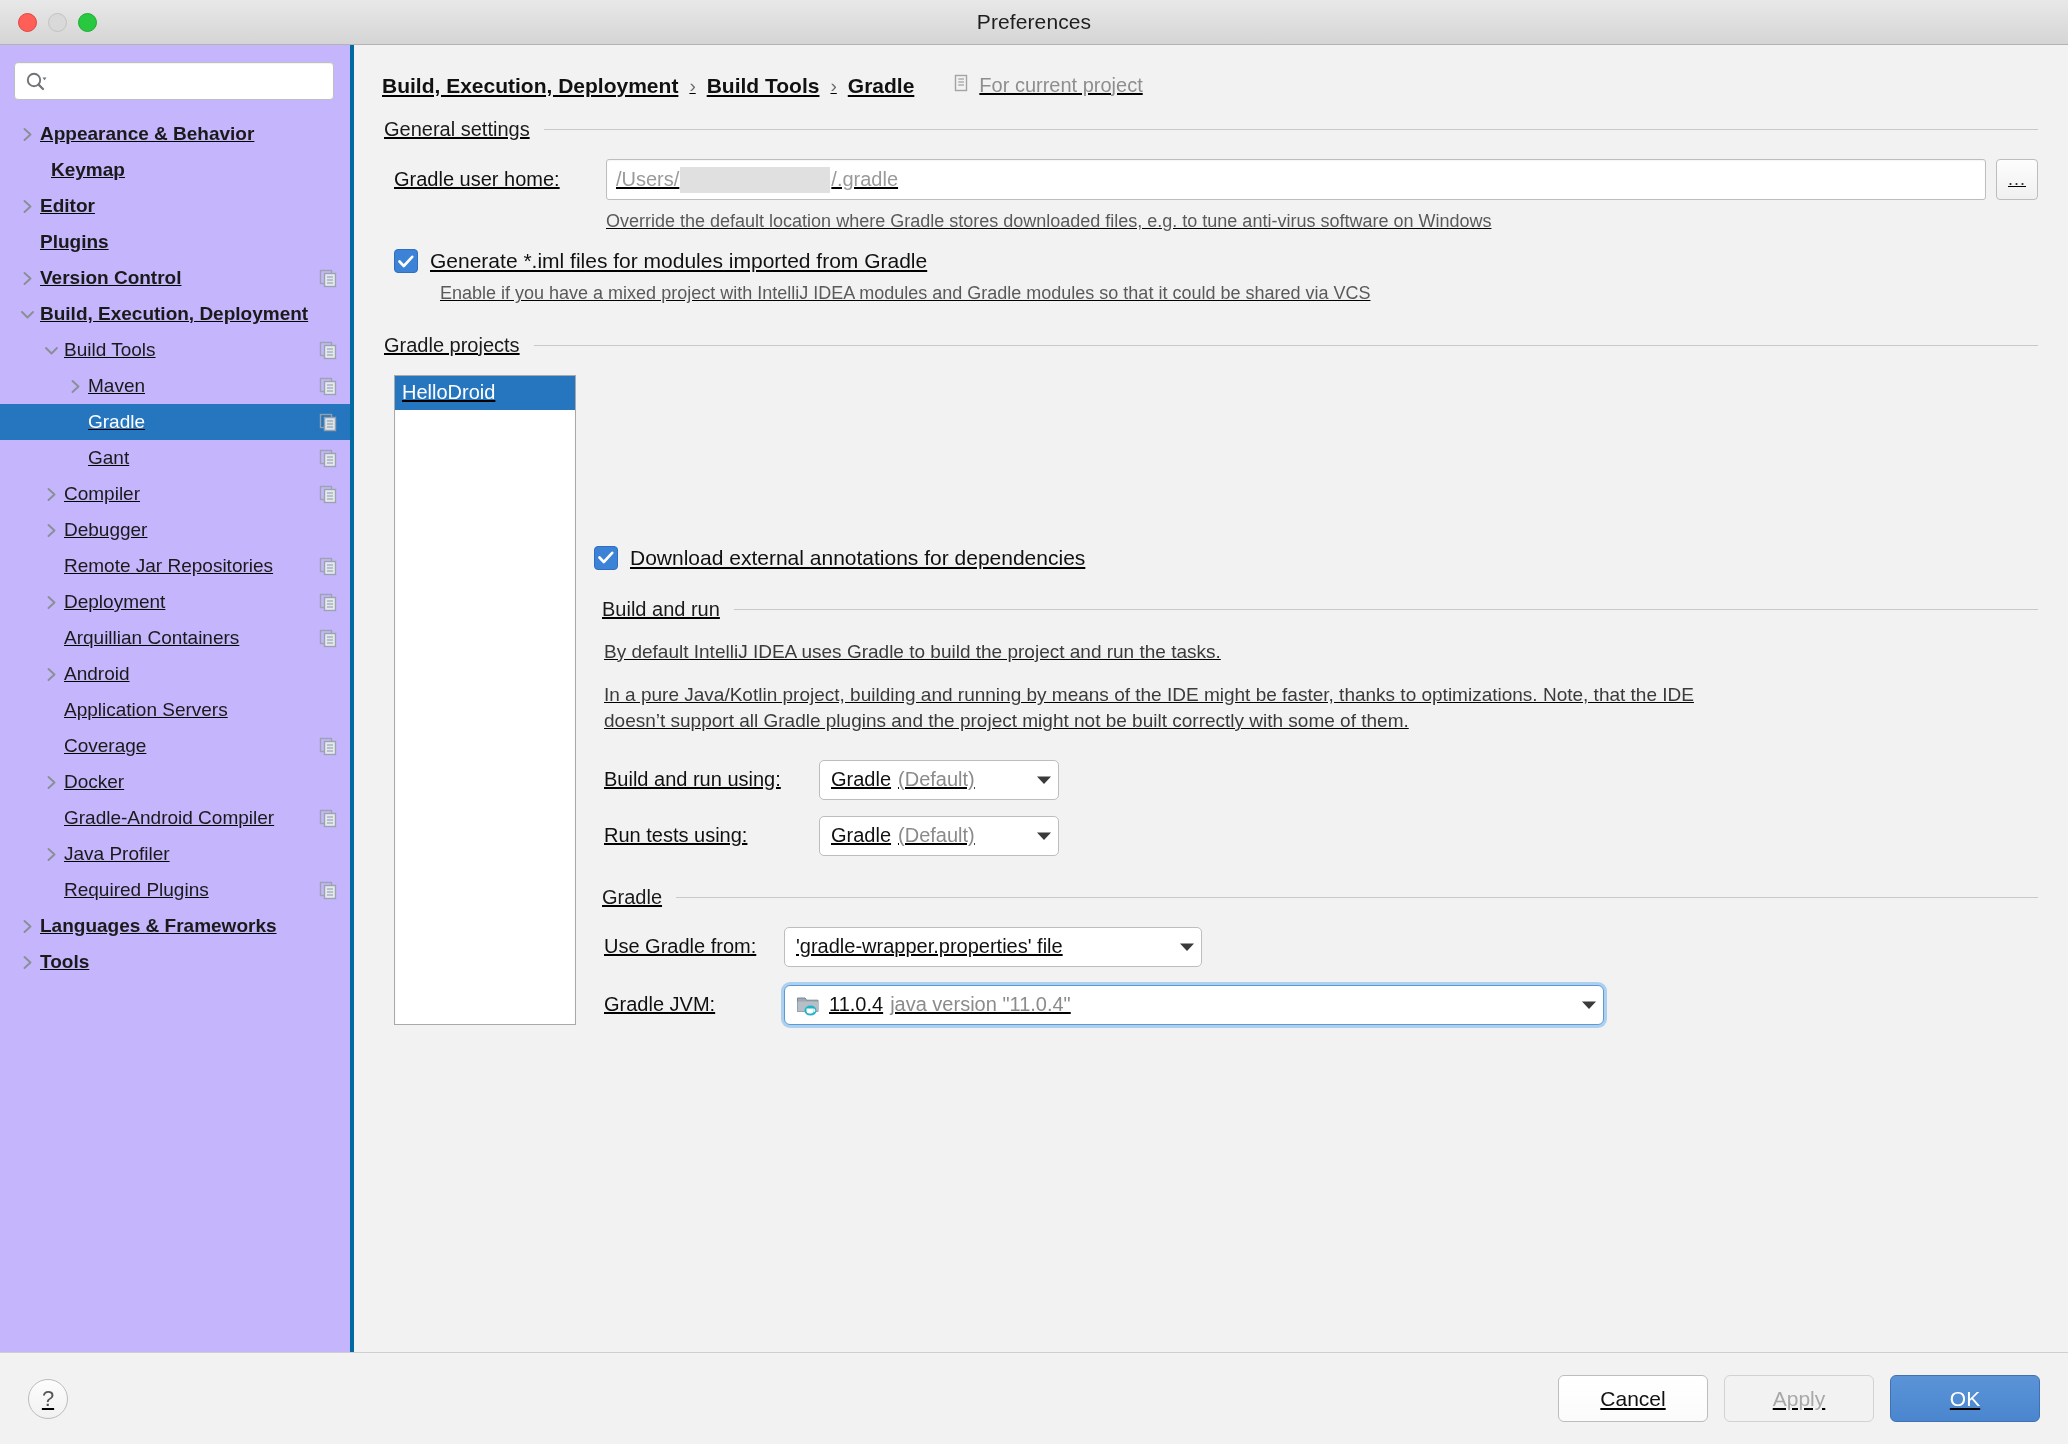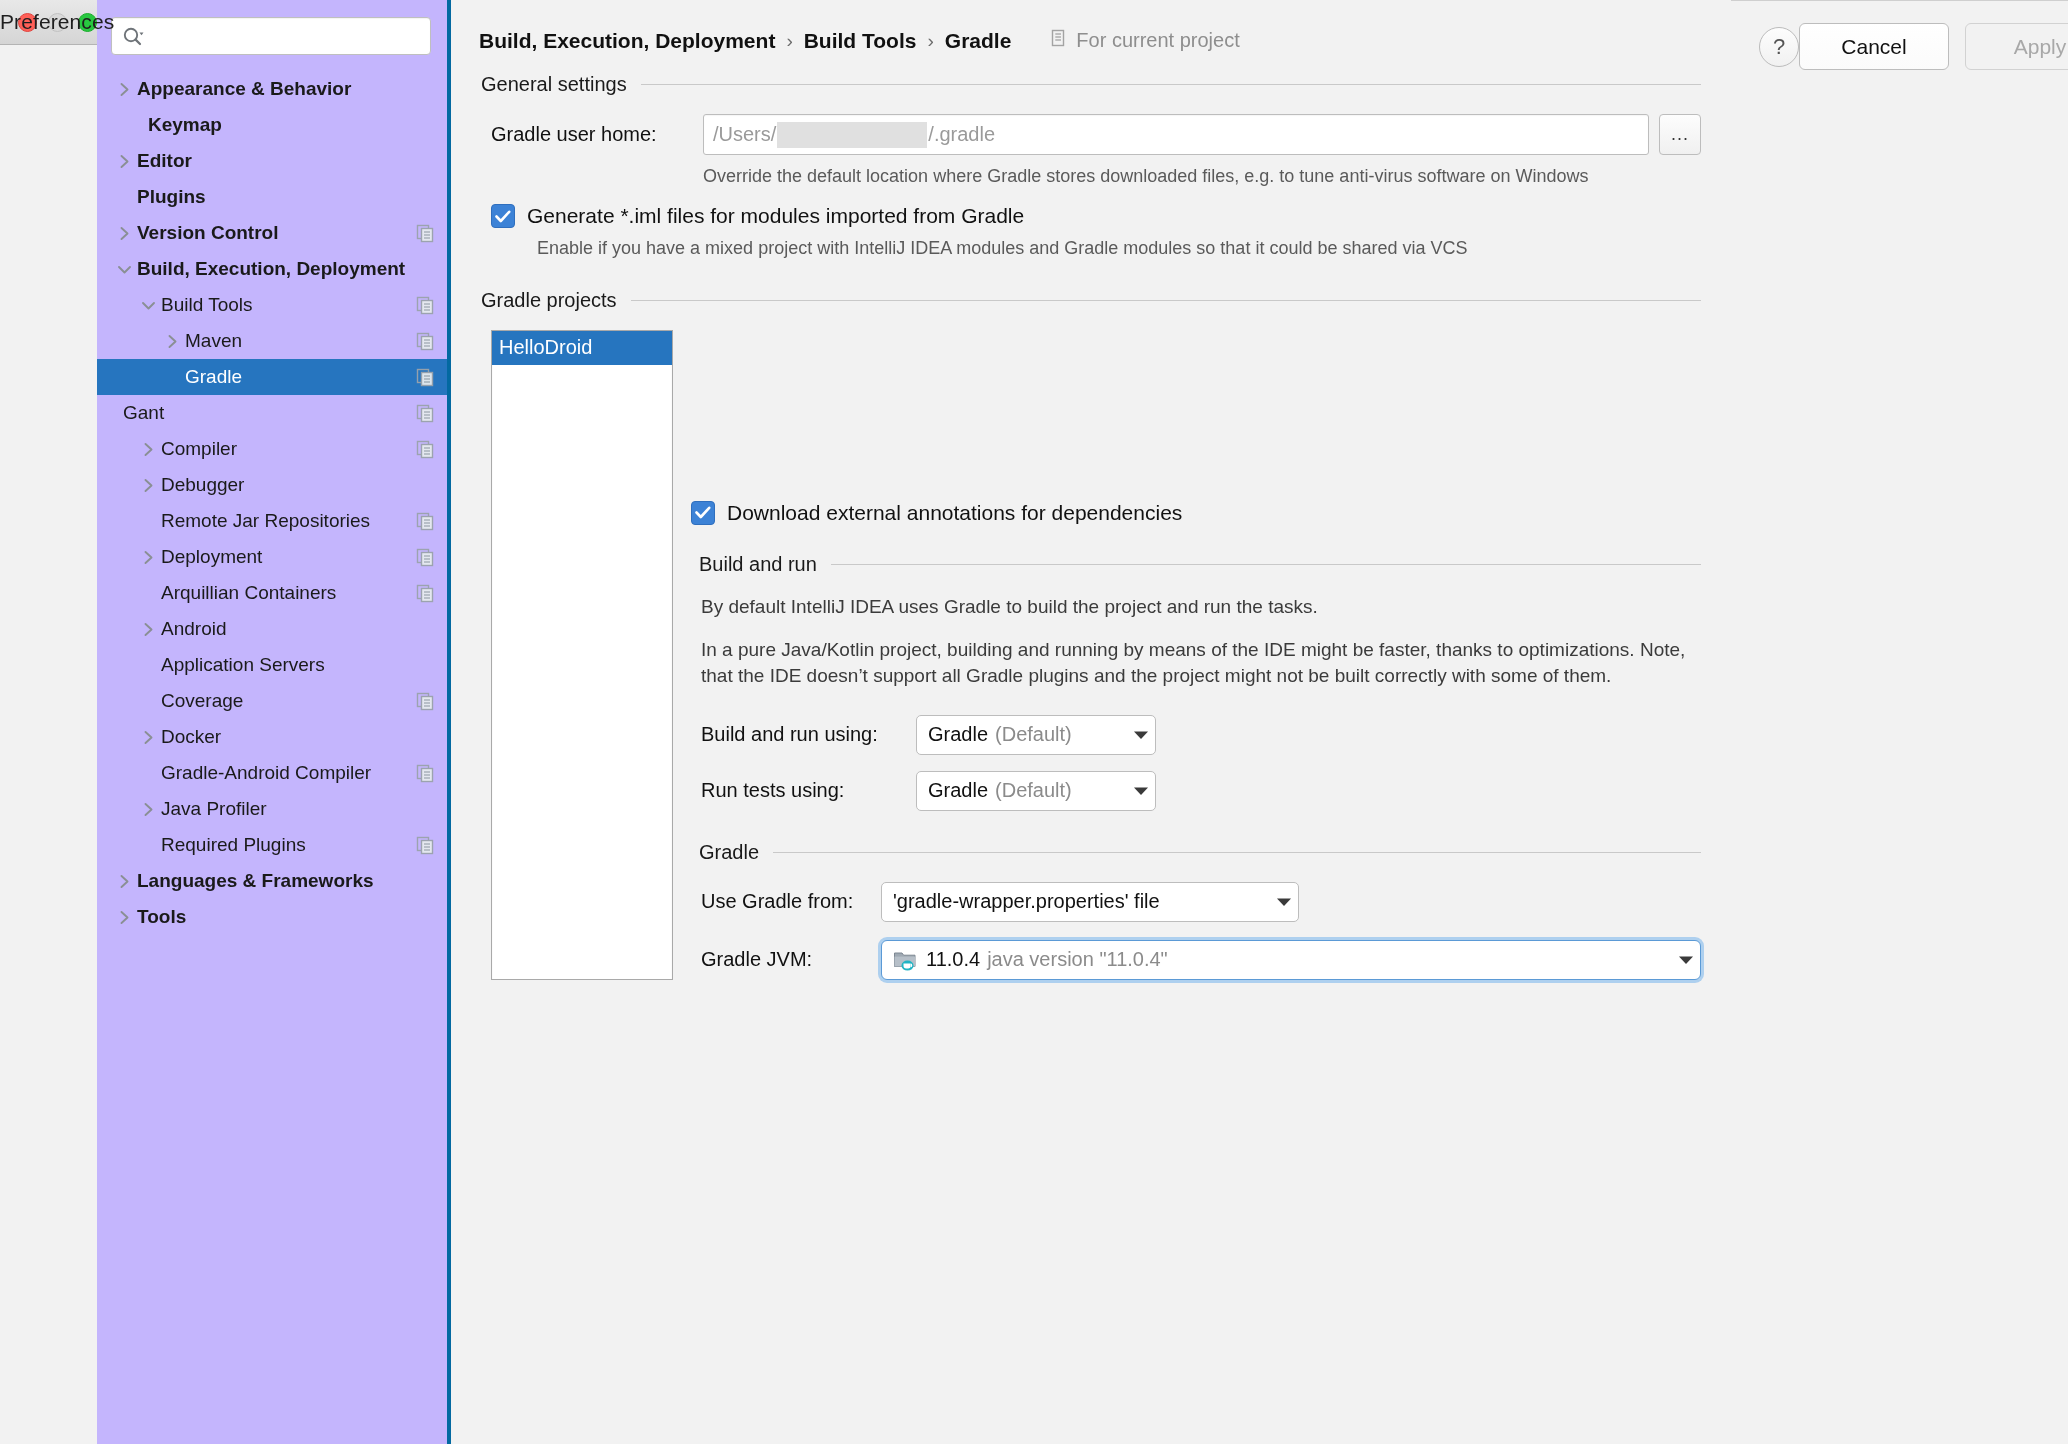--- a/index.html
+++ b/index.html
@@ -7,23 +7,24 @@
     margin: 0; padding: 0;
     width: 2068px; height: 1444px;
     overflow: hidden;
     font-family: "Liberation Sans", sans-serif;
     -webkit-font-smoothing: antialiased;
   }
   body { background: #ececec; }
 
   .window {
     width: 2068px; height: 1444px;
-    display: flex; flex-direction: row;
+    display: flex; flex-direction: column;
     background: #f2f2f2;
     position: relative;
+    text-decoration: underline;
   }
 
   
   .titlebar {
     height: 45px; flex: 0 0 45px;
     background: linear-gradient(to bottom, #e8e8e8, #d5d5d5);
     border-bottom: 1px solid #b4b4b4;
     display: flex; align-items: center;
     position: relative;
   }
@@ -336,21 +337,21 @@
             <span class="copy-icon">
               <svg width="20" height="20" viewBox="0 0 20 20">
                 <rect x="2.5" y="2.5" width="11" height="13" fill="none" stroke="#9aa3ab" stroke-width="1.4"></rect>
                 <rect x="6.5" y="5.5" width="11" height="13" fill="#e6ebef" stroke="#9aa3ab" stroke-width="1.4"></rect>
                 <line x1="9" y1="9" x2="15" y2="9" stroke="#9aa3ab" stroke-width="1.2"></line>
                 <line x1="9" y1="12" x2="15" y2="12" stroke="#9aa3ab" stroke-width="1.2"></line>
                 <line x1="9" y1="15" x2="15" y2="15" stroke="#9aa3ab" stroke-width="1.2"></line>
               </svg>
             </span>
           </div>
-          <div class="tree-row" style="">
+          <div class="tree-row" style="padding-left: 62px;">
             <span class="arrow"></span>
             <span class="tree-label">Gant</span>
             <span class="copy-icon">
               <svg width="20" height="20" viewBox="0 0 20 20">
                 <rect x="2.5" y="2.5" width="11" height="13" fill="none" stroke="#9aa3ab" stroke-width="1.4"></rect>
                 <rect x="6.5" y="5.5" width="11" height="13" fill="#e6ebef" stroke="#9aa3ab" stroke-width="1.4"></rect>
                 <line x1="9" y1="9" x2="15" y2="9" stroke="#9aa3ab" stroke-width="1.2"></line>
                 <line x1="9" y1="12" x2="15" y2="12" stroke="#9aa3ab" stroke-width="1.2"></line>
                 <line x1="9" y1="15" x2="15" y2="15" stroke="#9aa3ab" stroke-width="1.2"></line>
               </svg>

